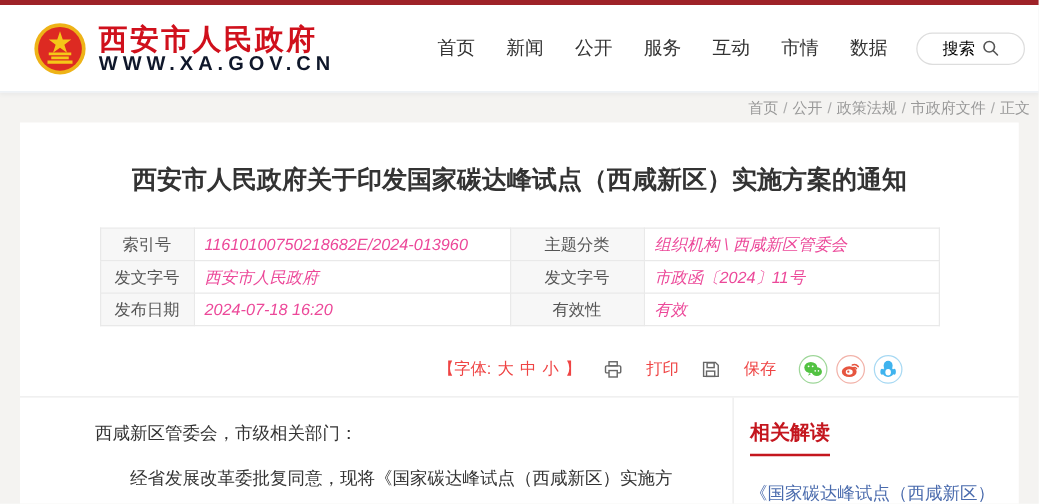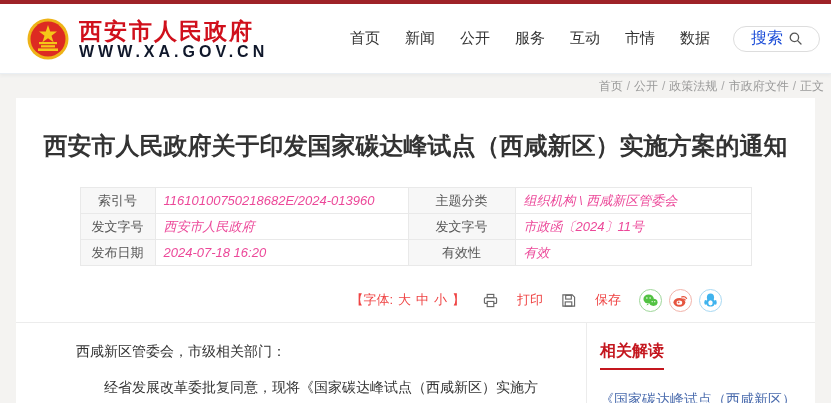--- a/index.html
+++ b/index.html
@@ -27,41 +27,41 @@
   .logo-url { font-size: 16px; font-weight: bold; color: #0f172a; letter-spacing: 4px; line-height: 15px; }
   .nav { margin-left: auto; display: flex; align-items: center; gap: 25px; }
   .nav-item { font-size: 15px; color: #333; cursor: pointer; white-space: nowrap; }
   .search-pill {
     margin-left: 23px;
     width: 87px; height: 26px;
     border: 1px solid #ddd; border-radius: 14px;
     display: flex; align-items: center; justify-content: center; gap: 6px;
     cursor: pointer; background: #fff;
   }
-  .search-pill .ph { font-size: 16px; color: #1d4ed8; }
+  .search-pill .ph { font-size: 13px; color: #000000; }
   .search-pill svg { display: block; }
 
   
   .breadcrumb-row {
     height: 24px; line-height: 24px;
     text-align: right; padding-right: 7px;
     font-size: 12px; color: #999;
   }
   .breadcrumb-row .crumb { cursor: pointer; }
   .breadcrumb-row .sep { margin: 0 4px; color: #aaa; }
 
   
   .card {
     margin: 0 16px; background: #fff;
     height: 305px; overflow: hidden;
   }
   .doc-title {
     padding-top: 32px;
     text-align: center;
-    font-size: 24px; font-weight: bold; color: #333;
+    font-size: 20px; font-weight: bold; color: #333;
   }
 
   
   .meta-table {
     width: 672px; margin: 25px auto 0;
     border-collapse: collapse; table-layout: fixed;
     font-size: 13px;
   }
   .meta-table td { border: 1px solid #e9e9e9; height: 26px; line-height: 16px; }
   .meta-table td.lbl { background: #f7f7f7; text-align: center; color: #555; }

